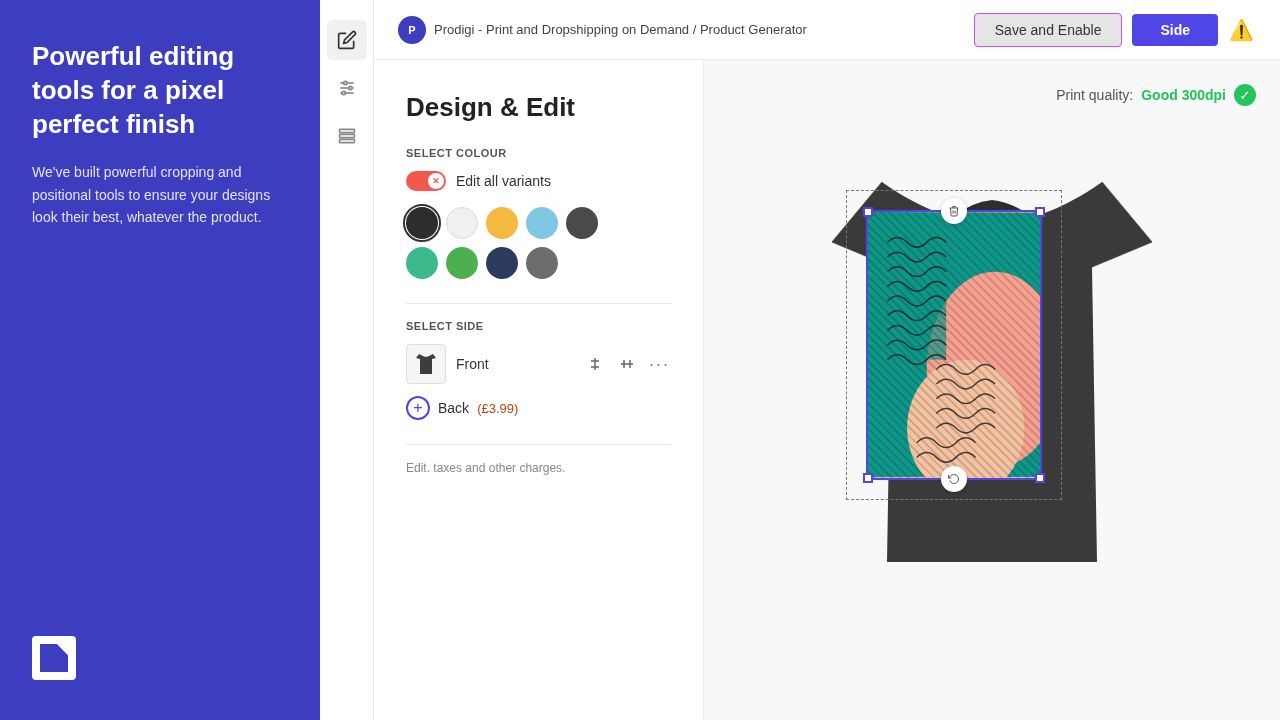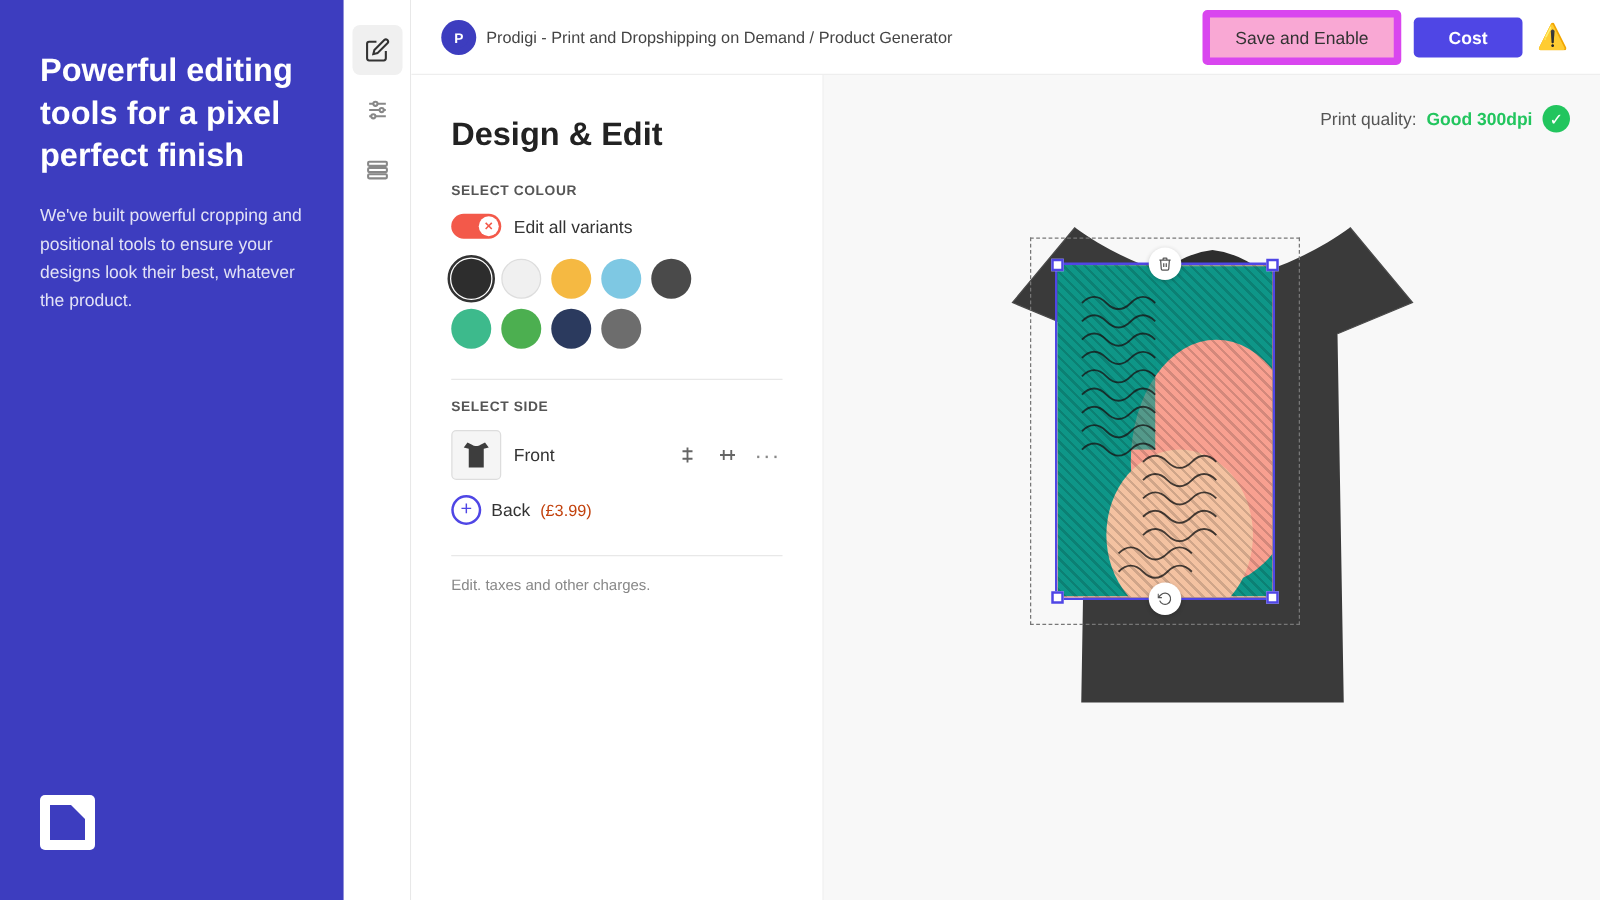--- a/index.html
+++ b/index.html
@@ -1,20 +1,20 @@
 <!DOCTYPE html>
 <html><head>
   <meta charset="utf-8">
   <style>
     * { box-sizing: border-box; margin: 0; padding: 0; }
     body { font-family: -apple-system, BlinkMacSystemFont, 'Segoe UI', sans-serif; width: 1280px; height: 720px; overflow: hidden; display: flex; }
 
     
     .sidebar-purple {
-      width: 275px;
+      width: 320px;
       background: #3d3dbf;
       color: white;
       padding: 40px 32px;
       display: flex;
       flex-direction: column;
       justify-content: space-between;
       flex-shrink: 0;
     }
     .sidebar-purple .headline {
       font-size: 26px;
@@ -114,22 +114,22 @@
       font-size: 13px;
       color: #444;
     }
     .top-bar-right {
       display: flex;
       align-items: center;
       gap: 10px;
     }
     .btn-save-enable {
       padding: 8px 20px;
-      border: 6px solid #d946ef;
-      background: #f9a8d4;
+      border: 1px solid #d946ef;
+      background: #e5e5e5;
       border-radius: 4px;
       font-size: 14px;
       cursor: pointer;
       color: #333;
       font-weight: 500;
     }
     .btn-save {
       padding: 8px 28px;
       background: #4f46e5;
       color: white;
@@ -500,21 +500,21 @@
       <div class="brand-icon">
         <svg width="16" height="16" viewBox="0 0 16 16">
             <rect width="16" height="16" rx="8" fill="#3d3dbf"></rect>
             <text x="8" y="12" text-anchor="middle" fill="white" font-size="11" font-weight="bold">P</text>
           </svg>
       </div>
       <span class="breadcrumb-text">Prodigi - Print and Dropshipping on Demand / Product Generator</span>
     </div>
     <div class="top-bar-right">
       <button class="btn-save-enable">Save and Enable</button>
-      <button class="btn-save">Cost</button>
+      <button class="btn-save">Side</button>
       <div class="warning-icon">⚠️</div>
     </div>
   </div>
 
   <div class="content-area">
 
     <div class="left-panel">
       <h1 class="section-title">Design &amp; Edit</h1>
 
       <div class="label-small">Select Colour</div>

